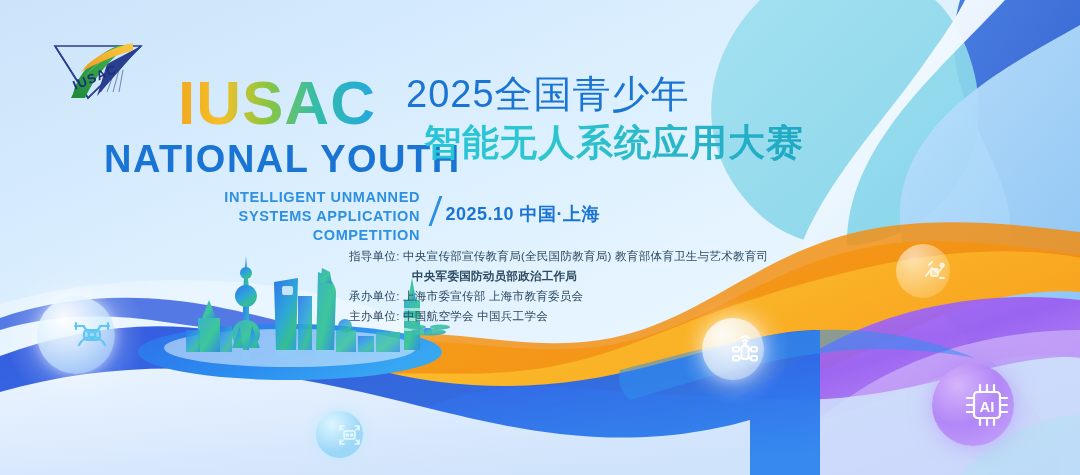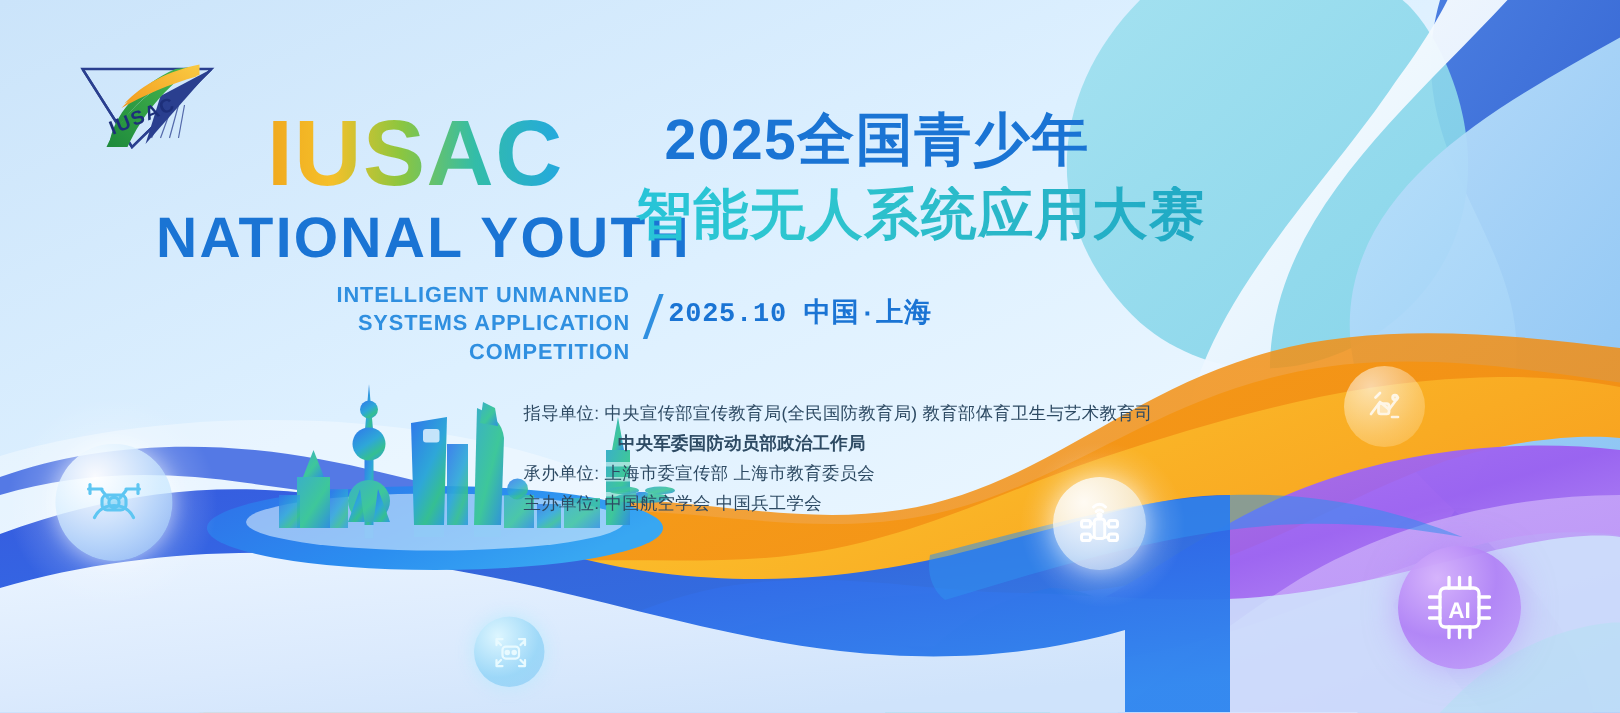--- a/index.html
+++ b/index.html
@@ -37,53 +37,53 @@
     color:#1a74d4; line-height:1;
   }
   #eng-sub {
     position:absolute; left:130px; top:188px;
     width:290px; text-align:right;
     font-size:14.5px; font-weight:bold; letter-spacing:0.6px;
     color:#2f8fe0; line-height:1.32;
   }
 
   #cn-line1 {
-    position:absolute; left:443px; top:75px;
-    font-size:38px; font-weight:bold; letter-spacing:1px;
+    position:absolute; left:406px; top:75px;
+    font-size:38px; font-weight:normal; letter-spacing:1px;
     color:#1a74d4; line-height:1;
   }
   #cn-line2 {
     position:absolute; left:424px; top:124px;
     font-size:37px; font-weight:bold; letter-spacing:1px;
     line-height:1;
     background:linear-gradient(100deg,#27c4d8 0%,#2ec6cf 30%,#2ab9c9 60%,#1fa8c4 100%);
     -webkit-background-clip:text; background-clip:text;
     color:transparent; -webkit-text-fill-color:transparent;
     text-shadow:none;
   }
   #date-row {
     position:absolute; left:434px; top:196px;
-    display:flex; align-items:flex-start; gap:9px;font-family:Liberation Mono, monospace;
+    display:flex; align-items:flex-end; gap:9px;
   }
   #date-slash {
     display:inline-block; width:2.5px; height:30px;
     background:#2f8fe0; transform:skewX(-20deg);
   }
   #date-text { font-size:18px; font-weight:bold; color:#1a74d4; letter-spacing:0.5px; }
 
   
   #orgs {
-    position:absolute; left:349px; top:266px;
+    position:absolute; left:349px; top:246px;
     font-size:11.6px; color:#2d4a63; line-height:1.72;
     letter-spacing:0.2px; white-space:nowrap;
   }
   #orgs .indent { padding-left:63px;font-weight:bold; }
 
   
-  .bubble { position:absolute; border-radius:50%; display:flex; align-items:center; justify-content:center; }
+  .bubble { position:absolute; border-radius:50%; display:flex; align-items:center; justify-content:flex-end; }
 
   #bubble-drone {
     left:37px; top:296px; width:78px; height:78px;
     background:radial-gradient(circle at 34% 28%, rgba(255,255,255,.95), rgba(206,234,255,.78) 58%, rgba(178,220,252,.55) 100%);
     box-shadow:0 0 14px rgba(255,255,255,.6);
   }
   #bubble-robot {
     left:316px; top:411px; width:47px; height:47px;
     background:radial-gradient(circle at 34% 28%, rgba(220,246,255,.95), rgba(120,205,245,.62) 60%, rgba(80,180,240,.40) 100%);
     box-shadow:0 0 12px rgba(180,235,255,.75);

